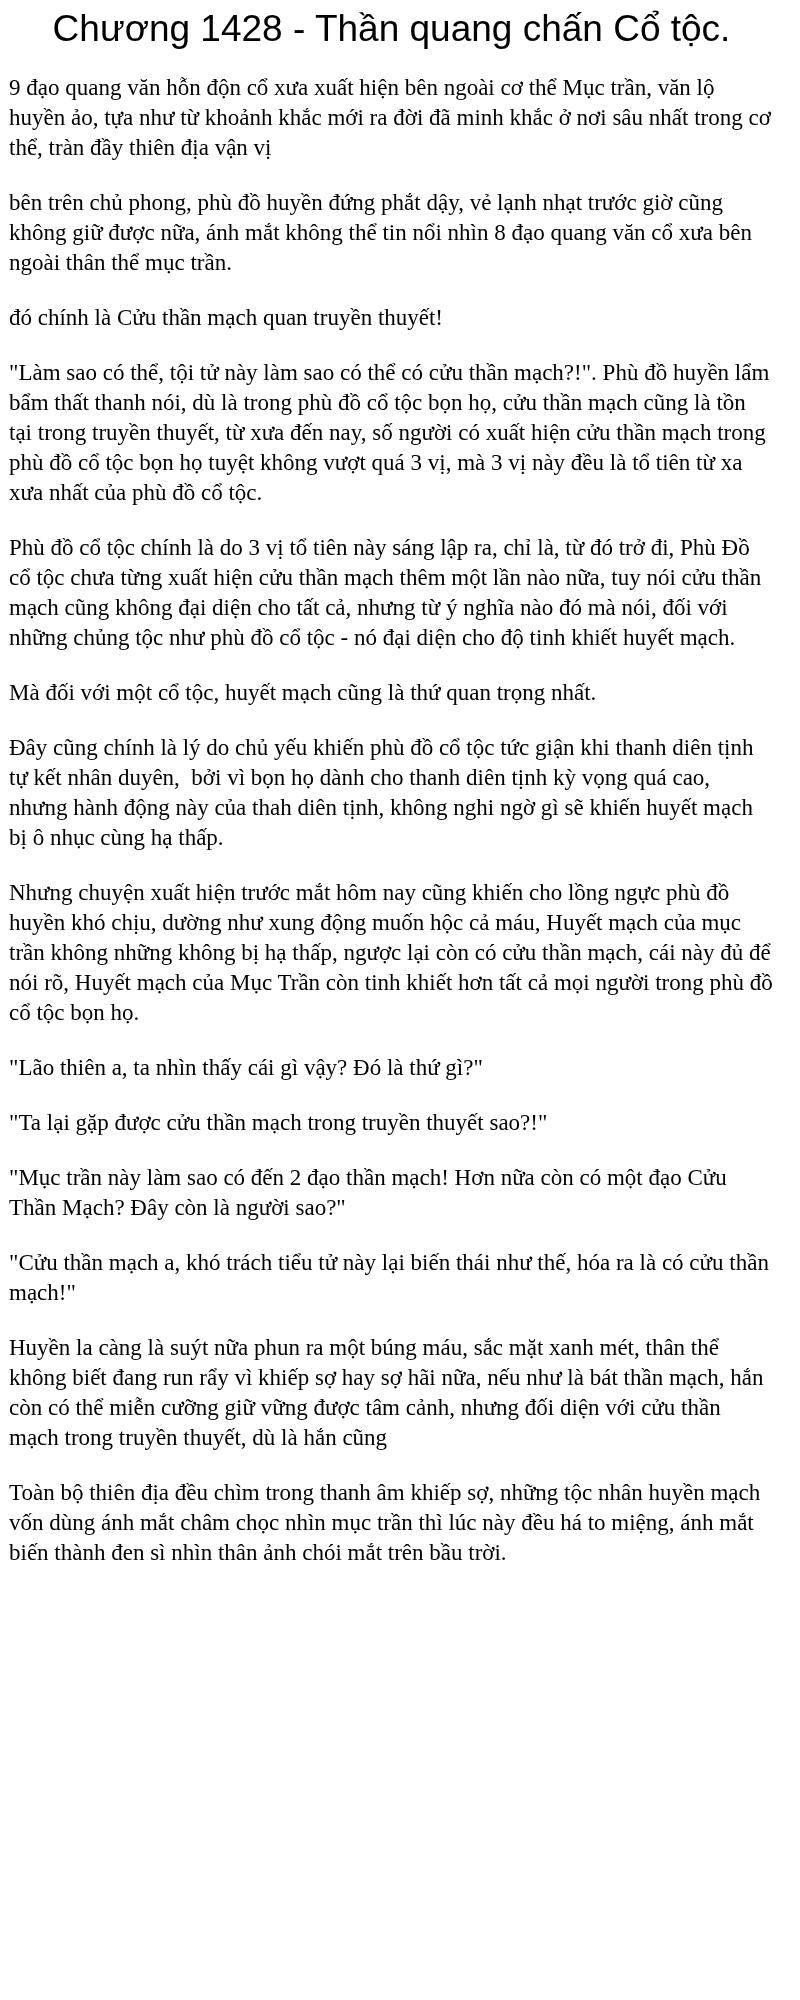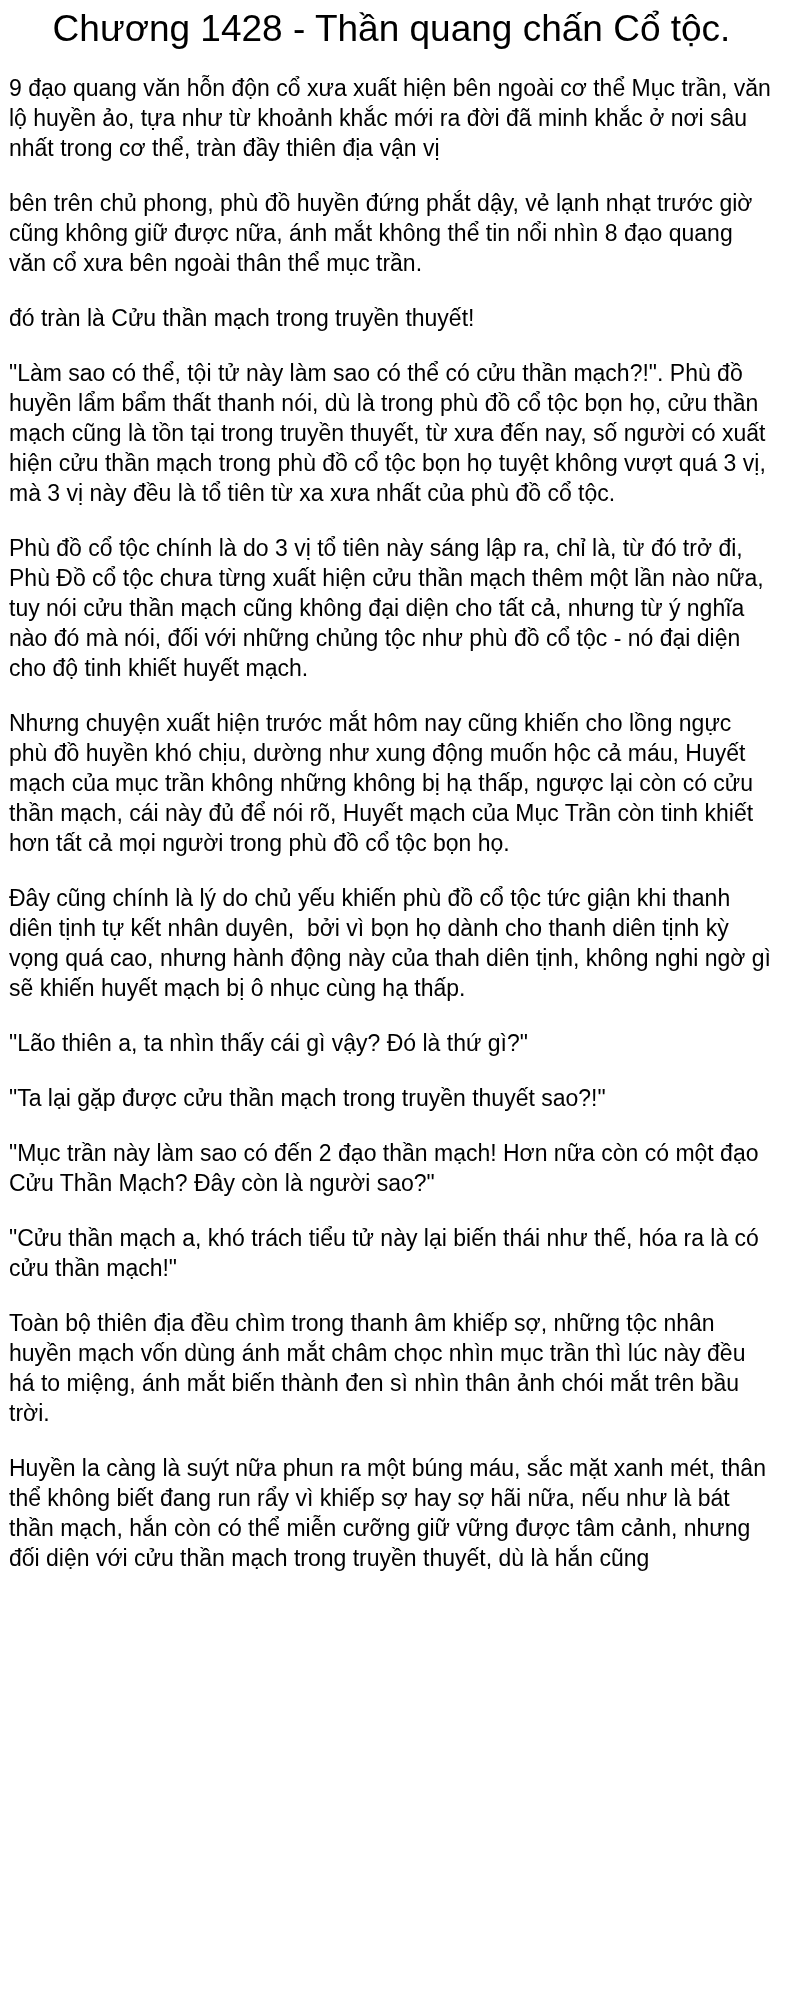--- a/index.html
+++ b/index.html
@@ -26,33 +26,35 @@
     text-align: center;
     margin: 2px 0 22px 0;
     letter-spacing: 0px;
   }
   .paragraph {
     font-size: 23px;
     line-height: 30px;
     margin: 0 0 25px 0;
     white-space: pre-wrap;
     text-align: left;
+    font-family: Liberation Serif, serif;
   }
 </style>
 </head>
 <body>
 
 <div class="page">
   <h1 class="chapter-title">Chương 1428 - Thần quang chấn Cổ tộc.</h1>
   <p class="paragraph">9 đạo quang văn hỗn độn cổ xưa xuất hiện bên ngoài cơ thể Mục trần, văn lộ huyền ảo, tựa như từ khoảnh khắc mới ra đời đã minh khắc ở nơi sâu nhất trong cơ thể, tràn đầy thiên địa vận vị</p>
   <p class="paragraph">bên trên chủ phong, phù đồ huyền đứng phắt dậy, vẻ lạnh nhạt trước giờ cũng không giữ được nữa, ánh mắt không thể tin nổi nhìn 8 đạo quang văn cổ xưa bên ngoài thân thể mục trần.</p>
-  <p class="paragraph">đó tràn là Cửu thần mạch trong truyền thuyết!</p>
+  <p class="paragraph">đó chính là Cửu thần mạch quan truyền thuyết!</p>
   <p class="paragraph">"Làm sao có thể, tội tử này làm sao có thể có cửu thần mạch?!". Phù đồ huyền lẩm bẩm thất thanh nói, dù là trong phù đồ cổ tộc bọn họ, cửu thần mạch cũng là tồn tại trong truyền thuyết, từ xưa đến nay, số người có xuất hiện cửu thần mạch trong phù đồ cổ tộc bọn họ tuyệt không vượt quá 3 vị, mà 3 vị này đều là tổ tiên từ xa xưa nhất của phù đồ cổ tộc.</p>
   <p class="paragraph">Phù đồ cổ tộc chính là do 3 vị tổ tiên này sáng lập ra, chỉ là, từ đó trở đi, Phù Đồ cổ tộc chưa từng xuất hiện cửu thần mạch thêm một lần nào nữa, tuy nói cửu thần mạch cũng không đại diện cho tất cả, nhưng từ ý nghĩa nào đó mà nói, đối với những chủng tộc như phù đồ cổ tộc - nó đại diện cho độ tinh khiết huyết mạch.</p>
+  <p class="paragraph">Mà đối với một cổ tộc, huyết mạch cũng là thứ quan trọng nhất.</p>
+  <p class="paragraph">Đây cũng chính là lý do chủ yếu khiến phù đồ cổ tộc tức giận khi thanh diên tịnh tự kết nhân duyên,  bởi vì bọn họ dành cho thanh diên tịnh kỳ vọng quá cao, nhưng hành động này của thah diên tịnh, không nghi ngờ gì sẽ khiến huyết mạch bị ô nhục cùng hạ thấp.</p>
   <p class="paragraph">Nhưng chuyện xuất hiện trước mắt hôm nay cũng khiến cho lồng ngực phù đồ huyền khó chịu, dường như xung động muốn hộc cả máu, Huyết mạch của mục trần không những không bị hạ thấp, ngược lại còn có cửu thần mạch, cái này đủ để nói rõ, Huyết mạch của Mục Trần còn tinh khiết hơn tất cả mọi người trong phù đồ cổ tộc bọn họ.</p>
-  <p class="paragraph">Đây cũng chính là lý do chủ yếu khiến phù đồ cổ tộc tức giận khi thanh diên tịnh tự kết nhân duyên,  bởi vì bọn họ dành cho thanh diên tịnh kỳ vọng quá cao, nhưng hành động này của thah diên tịnh, không nghi ngờ gì sẽ khiến huyết mạch bị ô nhục cùng hạ thấp.</p>
   <p class="paragraph">"Lão thiên a, ta nhìn thấy cái gì vậy? Đó là thứ gì?"</p>
   <p class="paragraph">"Ta lại gặp được cửu thần mạch trong truyền thuyết sao?!"</p>
   <p class="paragraph">"Mục trần này làm sao có đến 2 đạo thần mạch! Hơn nữa còn có một đạo Cửu Thần Mạch? Đây còn là người sao?"</p>
   <p class="paragraph">"Cửu thần mạch a, khó trách tiểu tử này lại biến thái như thế, hóa ra là có cửu thần mạch!"</p>
+  <p class="paragraph">Huyền la càng là suýt nữa phun ra một búng máu, sắc mặt xanh mét, thân thể không biết đang run rẩy vì khiếp sợ hay sợ hãi nữa, nếu như là bát thần mạch, hắn còn có thể miễn cưỡng giữ vững được tâm cảnh, nhưng đối diện với cửu thần mạch trong truyền thuyết, dù là hắn cũng</p>
   <p class="paragraph">Toàn bộ thiên địa đều chìm trong thanh âm khiếp sợ, những tộc nhân huyền mạch vốn dùng ánh mắt châm chọc nhìn mục trần thì lúc này đều há to miệng, ánh mắt biến thành đen sì nhìn thân ảnh chói mắt trên bầu trời.</p>
-  <p class="paragraph">Huyền la càng là suýt nữa phun ra một búng máu, sắc mặt xanh mét, thân thể không biết đang run rẩy vì khiếp sợ hay sợ hãi nữa, nếu như là bát thần mạch, hắn còn có thể miễn cưỡng giữ vững được tâm cảnh, nhưng đối diện với cửu thần mạch trong truyền thuyết, dù là hắn cũng</p>
 </div>
 
 </body></html>

